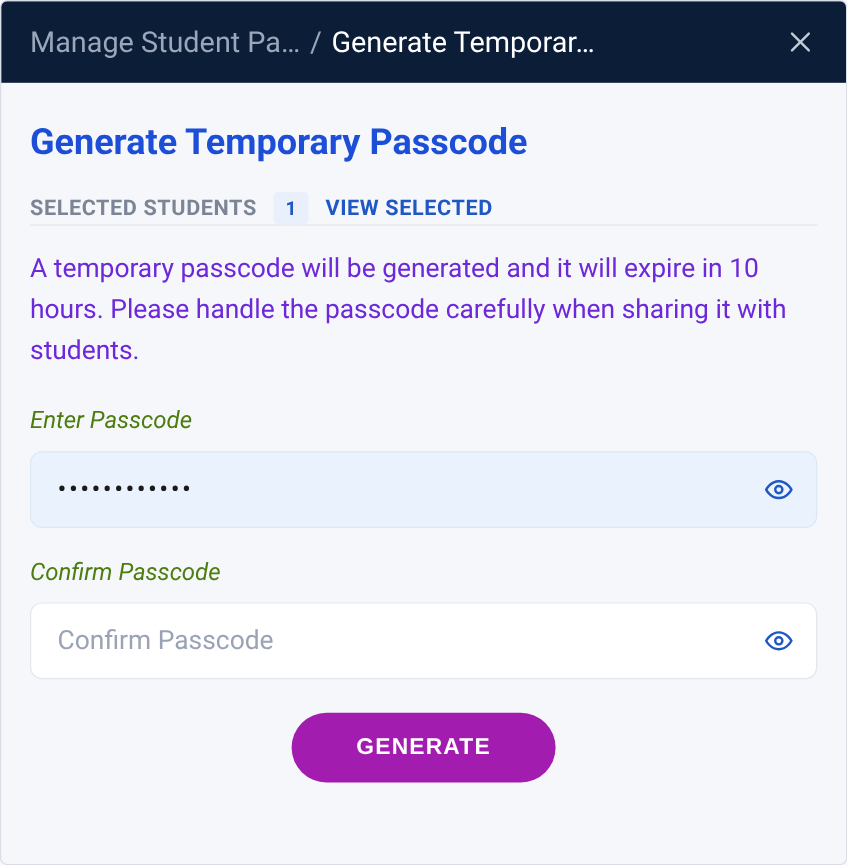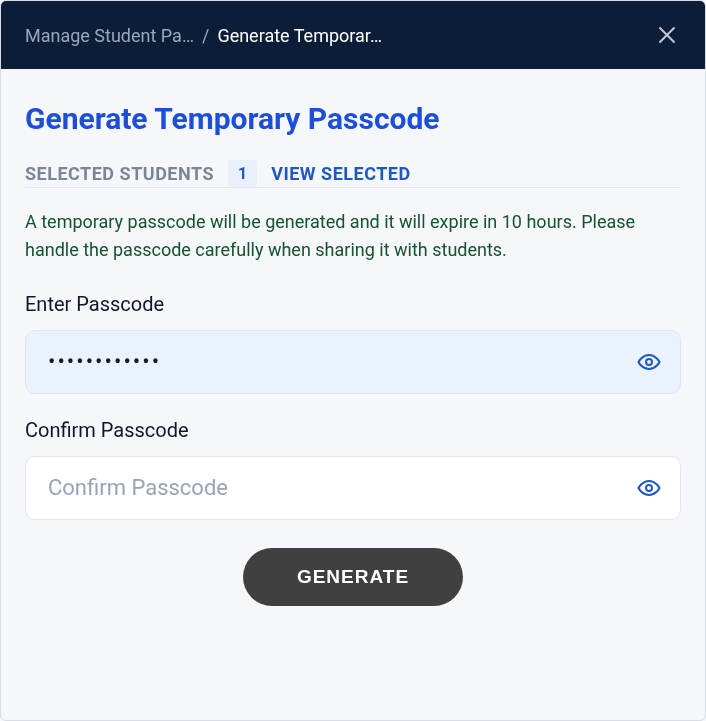--- a/index.html
+++ b/index.html
@@ -22,21 +22,21 @@
       background: #0c1d37;
       padding: 20px 24px;
       display: flex;
       align-items: center;
       justify-content: space-between;
     }
     .breadcrumb {
       display: flex;
       align-items: center;
       gap: 8px;
-      font-size: 18px;
+      font-size: 24px;
       color: #a8b3c5;
       overflow: hidden;
       flex: 1;
     }
     .breadcrumb-prev {
       color: #9aa7bb;
       white-space: nowrap;
     }
     .breadcrumb-sep {
       color: #9aa7bb;
@@ -92,33 +92,34 @@
       text-align: center;
     }
     .view-link {
       color: #1f57c3;
       font-size: 18px;
       font-weight: 700;
       letter-spacing: 0.5px;
       cursor: pointer;
     }
     .desc {
-      font-size: 18px;
-      color: #14532d;
+      font-size: 22px;
+      color: #6d28d9;
       line-height: 1.55;
       margin-bottom: 28px;
     }
     .field-group {
       margin-bottom: 24px;
     }
     .field-label {
       font-size: 20px;
-      color: #0f172a;
+      color: #4d7c0f;
       margin-bottom: 14px;
       display: block;
+      font-style: italic;
     }
     .input-wrap {
       position: relative;
       width: 100%;
     }
     .input {
       width: 100%;
       height: 64px;
       border-radius: 10px;
       border: 1px solid #e2e6ed;
@@ -153,21 +154,21 @@
     .eye-btn svg {
       width: 24px;
       height: 24px;
     }
     .footer {
       display: flex;
       justify-content: center;
       margin-top: 28px;
     }
     .generate-btn {
-      background: #404040;
+      background: #a21caf;
       color: #ffffff;
       font-weight: 700;
       font-size: 19px;
       letter-spacing: 1px;
       border: none;
       border-radius: 999px;
       padding: 18px 54px;
       cursor: pointer;
     }
   </style>

